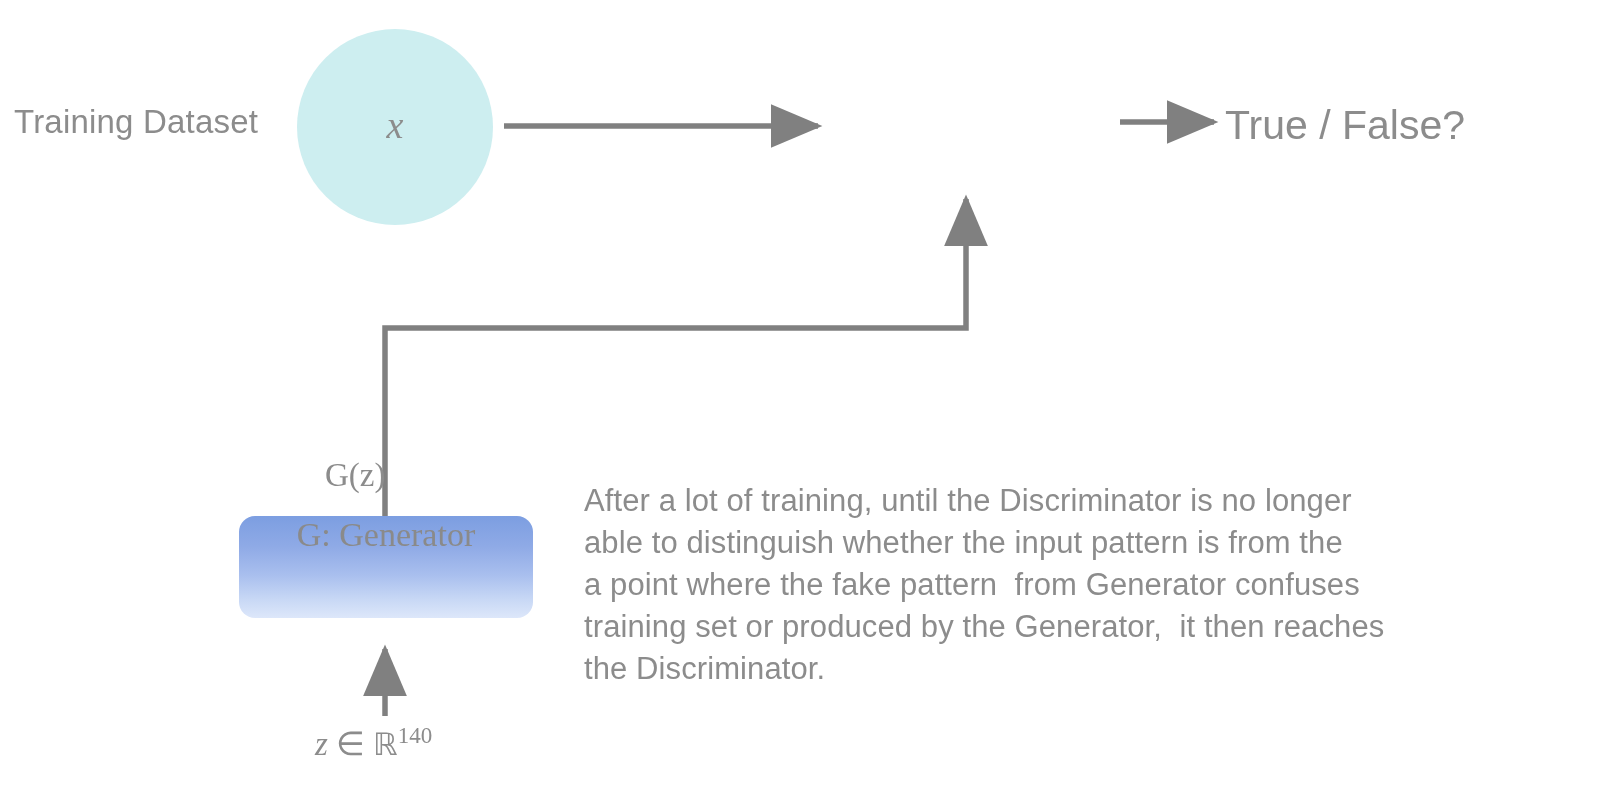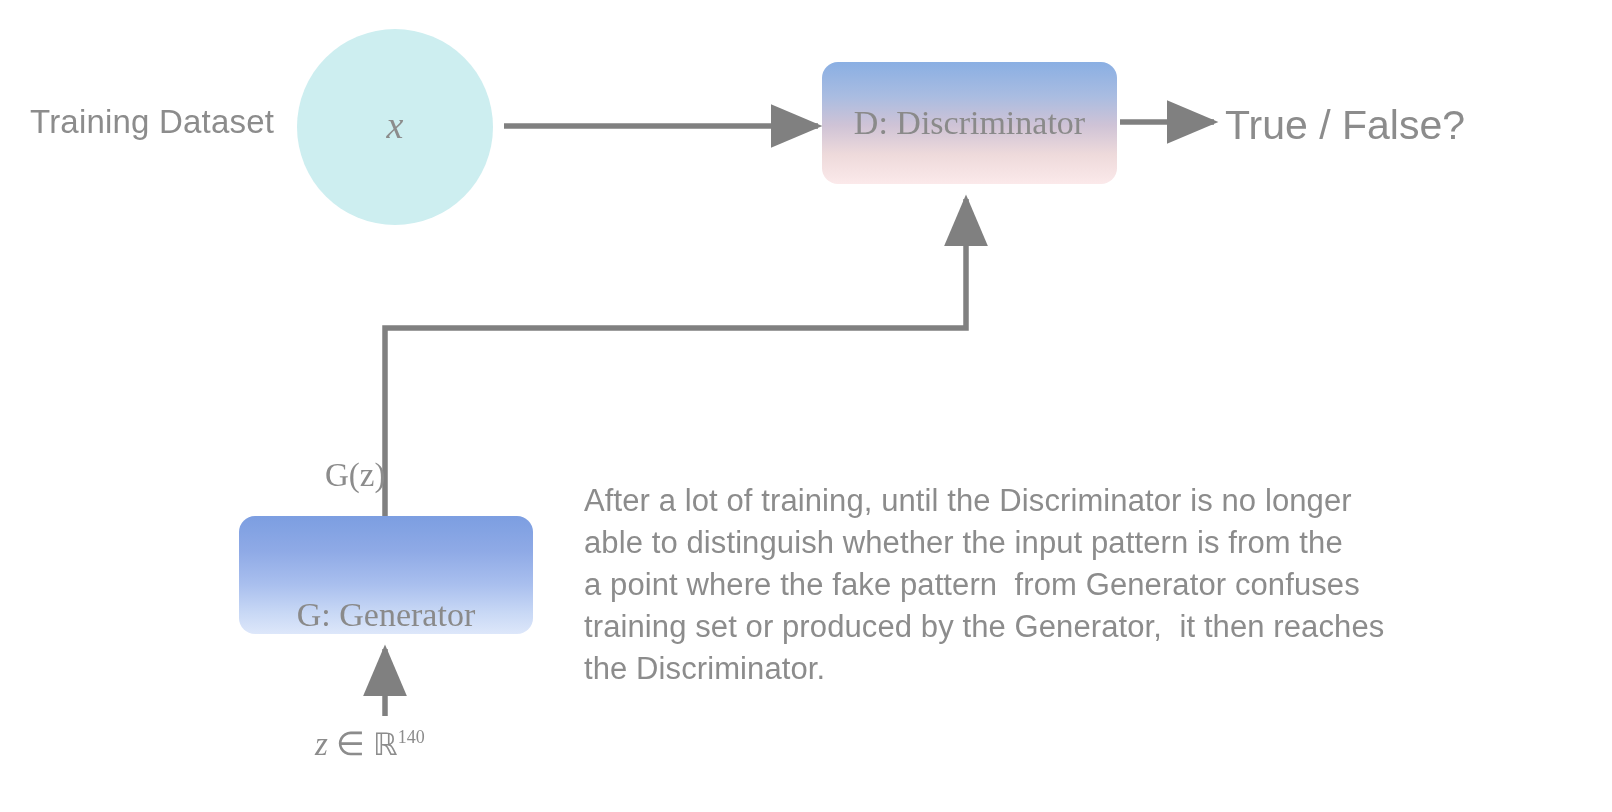--- a/index.html
+++ b/index.html
@@ -31,21 +31,20 @@
 
   
   .label-training {
     position: absolute;
     left: 14px;
     top: 103px;
     font-size: 33px;
     color: #8c8c8c;
     letter-spacing: 0.2px;
     white-space: nowrap;
-    margin-left: 16px;
   }
 
   
   .node-circle {
     position: absolute;
     left: 297px;
     top: 29px;
     width: 196px;
     height: 196px;
     border-radius: 50%;
@@ -97,30 +96,30 @@
     color: #8c8c8c;
     white-space: nowrap;
   }
 
   
   .box-generator {
     position: absolute;
     left: 239px;
     top: 516px;
     width: 294px;
-    height: 118px;
+    height: 102px;
     border-radius: 16px;
     background: linear-gradient(to bottom,
         #7c9ee1 0%,
         #8faae6 30%,
         #a9bfee 58%,
         #c8d8f5 82%,
         #dde7fa 100%);
     display: flex;
-    align-items: flex-end;
+    align-items: flex-start;
     justify-content: center;
   }
   .box-generator .box-label {
     font-family: "Liberation Serif", serif;
     font-size: 34px;
     color: #8a8a8a;
     white-space: nowrap;
   }
 
   
@@ -145,21 +144,21 @@
     color: #8c8c8c;
     white-space: nowrap;
   }
   .label-z .it { font-style: italic; }
   .label-z .bb {
     font-style: normal;
     font-family: "DejaVu Sans", sans-serif;
     font-size: 31px;
   }
   .label-z sup {
-    font-size: 18px;
+    font-size: 23px;
     vertical-align: super;
     line-height: 0;
     text-align: center;
   }
 
   
   .paragraph {
     position: absolute;
     left: 584px;
     top: 444px;
@@ -195,23 +194,20 @@
 
     <line x1="385" y1="716" x2="385" y2="649" stroke="#808080" stroke-width="5.5" marker-end="url(#arrowhead)"></line>
   </svg>
 
   <div class="label-training">Training Dataset</div>
 
   <div class="node-circle">
     <span class="sym">x</span>
   </div>
 
-  <div class="box-discriminator">
-    <span class="box-label">D: Discriminator</span>
-  </div>
 
   <div class="label-truefalse">True / False?</div>
 
   <div class="label-gz">G(z)</div>
 
   <div class="box-generator">
     <span class="box-label">G: Generator</span>
   </div>
 
   <div class="label-z">

